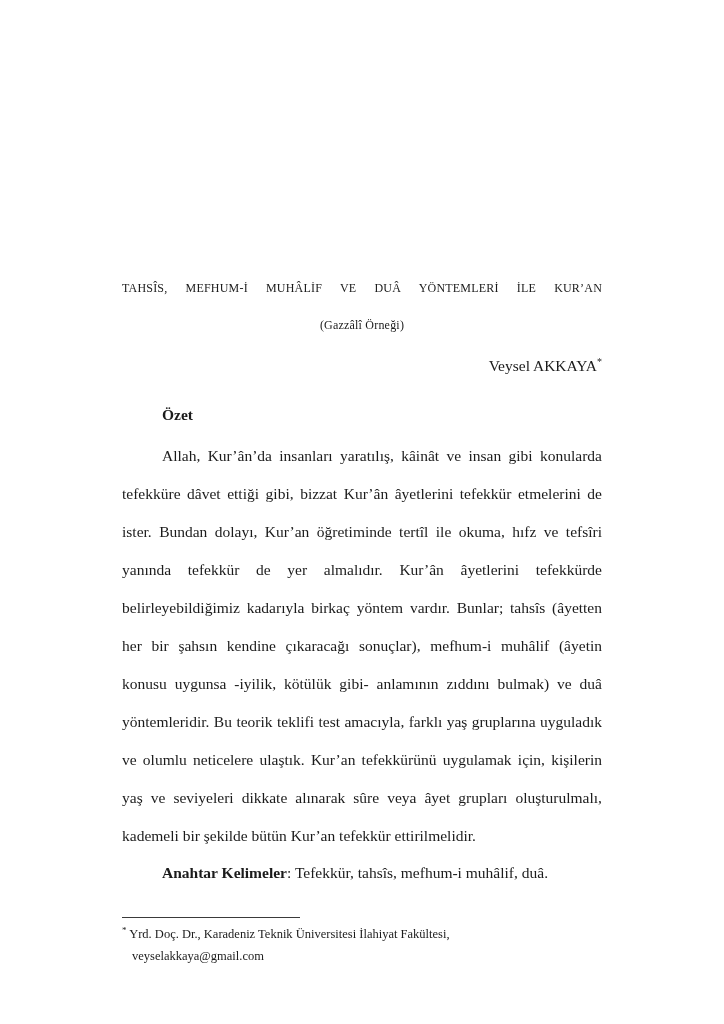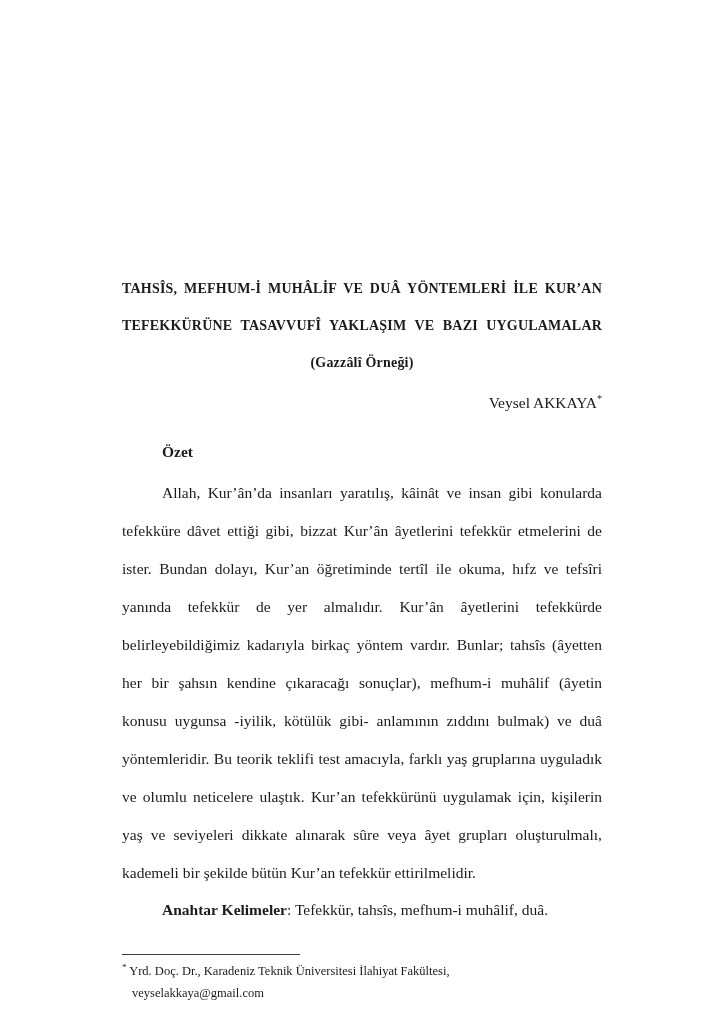--- a/index.html
+++ b/index.html
@@ -14,22 +14,22 @@
     position: relative;
     width: 724px; height: 1024px;
     background: #ffffff;
   }
   .content {
     margin-left: 122px;
     width: 480px;
   }
   .title-block {
     margin-top: 270px;
-    font-weight: bold;
-    font-size: 14px;
+    font-weight: normal;
+    font-size: 12px;
     line-height: 37px;
     letter-spacing: 0.2px;
   }
   .title-line.justify {
     text-align: justify;
     text-align-last: justify;
   }
   .title-line.center {
     text-align-last: center;
   }
@@ -88,21 +88,20 @@
   }
 </style>
 </head>
 <body>
 
 <div class="page">
   <div class="content">
 
     <div class="title-block">
       <div class="title-line justify">TAHSÎS, MEFHUM-İ MUHÂLİF VE DUÂ YÖNTEMLERİ İLE KUR’AN</div>
-      <div class="title-line justify">TEFEKKÜRÜNE TASAVVUFÎ YAKLAŞIM VE BAZI UYGULAMALAR</div>
       <div class="title-line center">(Gazzâlî Örneği)</div>
     </div>
 
     <div class="author-line"><span>Veysel AKKAYA</span><sup>*</sup></div>
 
     <div class="abstract-heading">Özet</div>
 
     <div class="abstract-paragraph">Allah, Kur’ân’da insanları yaratılış, kâinât ve insan gibi konularda tefekküre dâvet ettiği gibi, bizzat Kur’ân âyetlerini tefekkür etmelerini de ister. Bundan dolayı, Kur’an öğretiminde tertîl ile okuma, hıfz ve tefsîri yanında tefekkür de yer almalıdır. Kur’ân âyetlerini tefekkürde belirleyebildiğimiz kadarıyla birkaç yöntem vardır. Bunlar; tahsîs (âyetten her bir şahsın kendine çıkaracağı sonuçlar), mefhum-i muhâlif (âyetin konusu uygunsa -iyilik, kötülük gibi- anlamının zıddını bulmak) ve duâ yöntemleridir. Bu teorik teklifi test amacıyla, farklı yaş gruplarına uyguladık ve olumlu neticelere ulaştık. Kur’an tefekkürünü uygulamak için, kişilerin yaş ve seviyeleri dikkate alınarak sûre veya âyet grupları oluşturulmalı, kademeli bir şekilde bütün Kur’an tefekkür ettirilmelidir.</div>
 
     <div class="keywords-line"><span class="keywords-label">Anahtar Kelimeler</span><span>: Tefekkür, tahsîs, mefhum-i muhâlif, duâ.</span></div>

